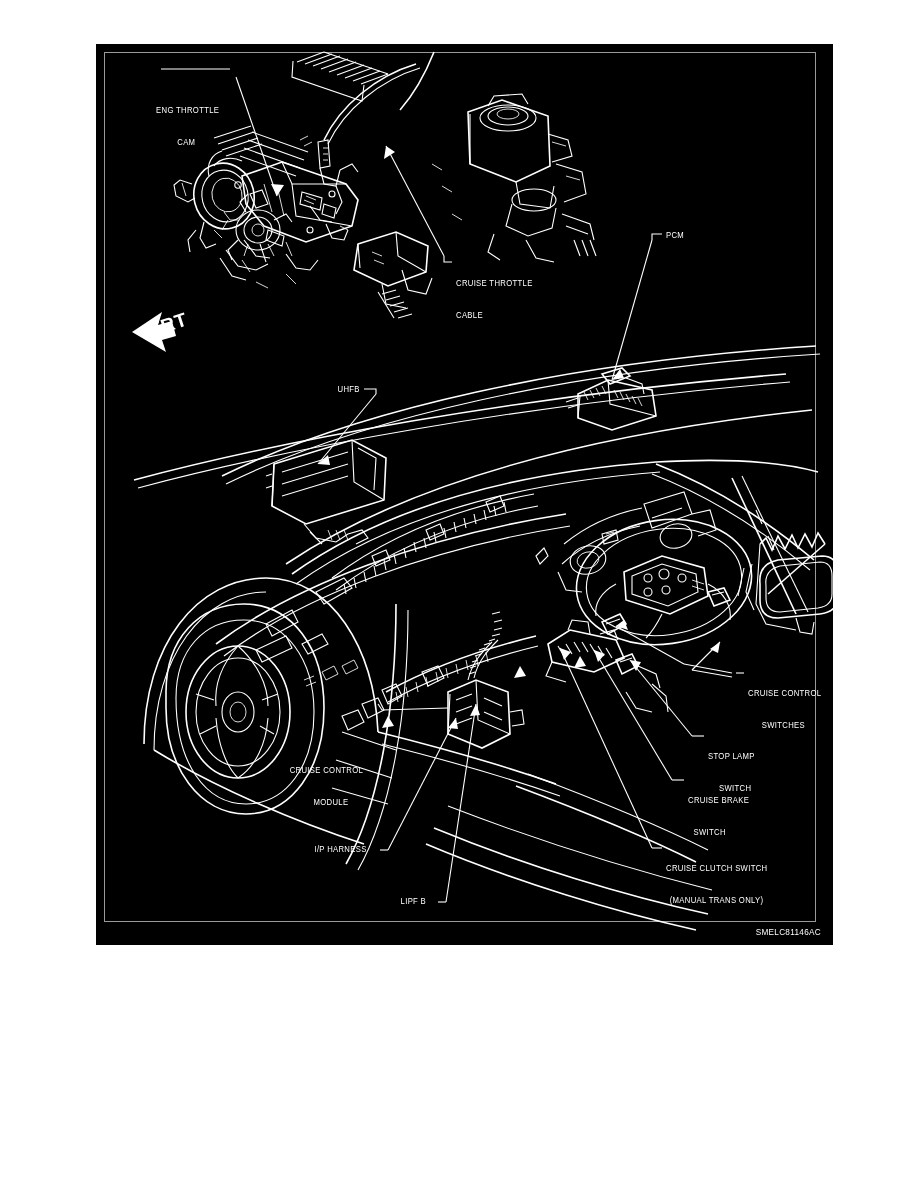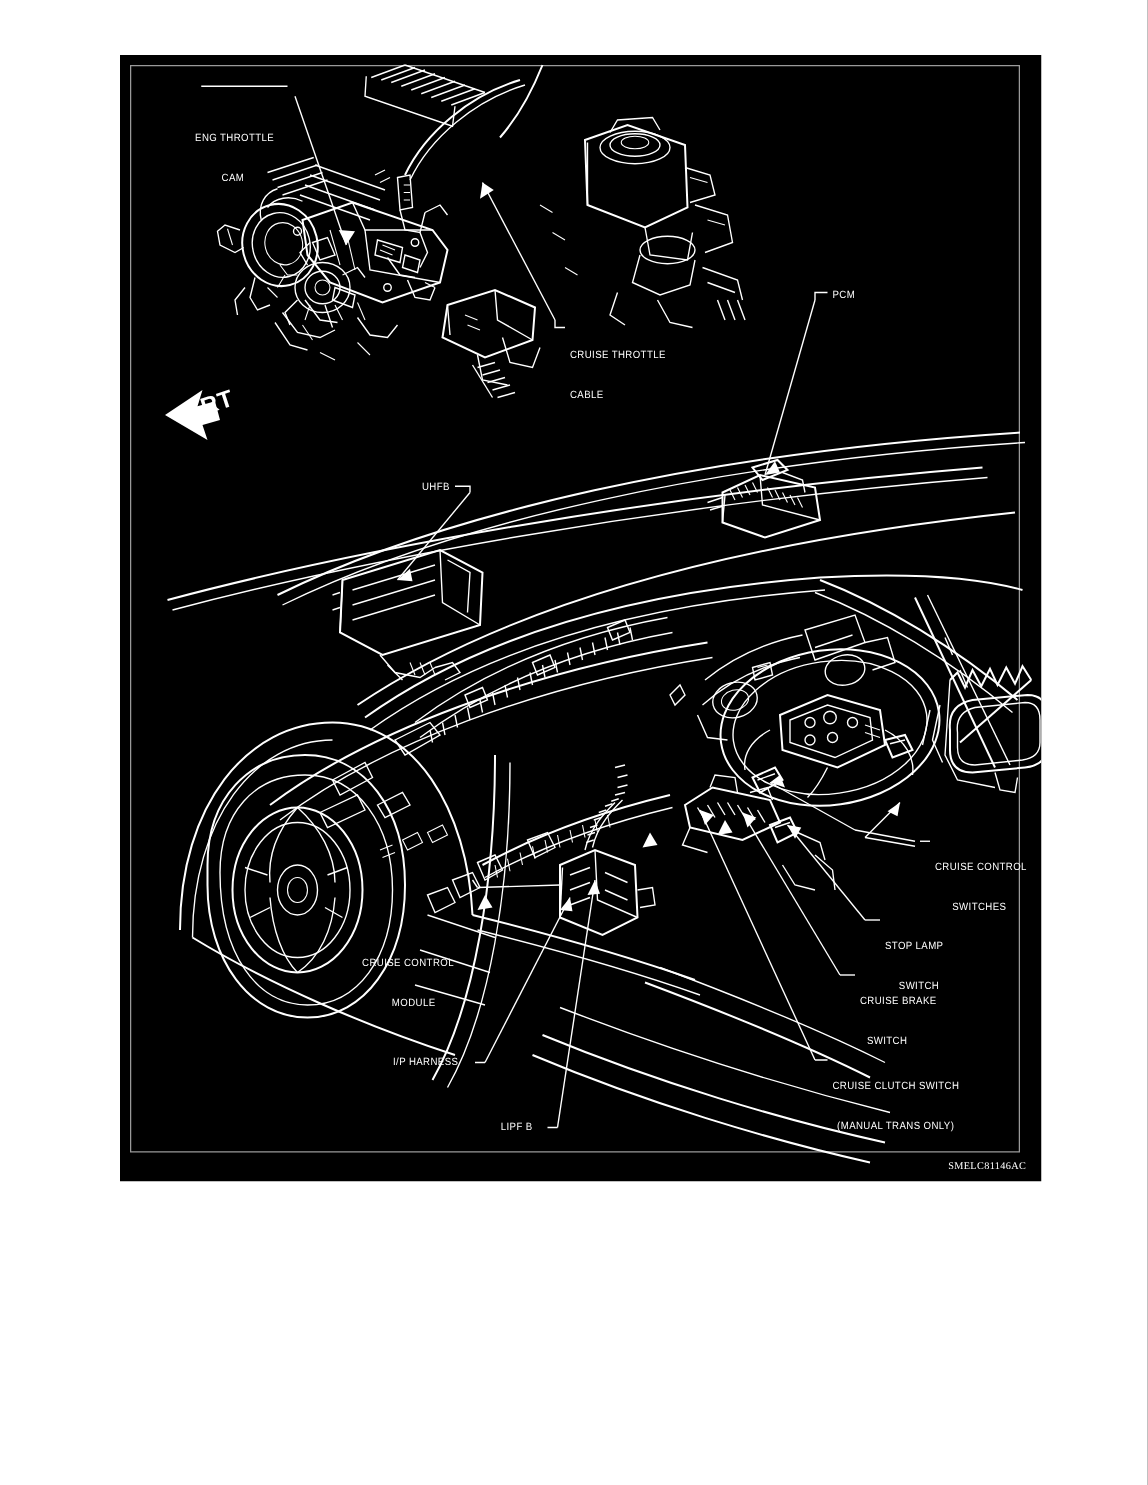--- a/index.html
+++ b/index.html
@@ -66,21 +66,21 @@
     transform-origin: left top;
   }
   .lbl-right { text-align: right; }
   #fig-code {
     position: absolute;
     right: 12px;
     bottom: 8px;
     color: #ffffff;
     font-size: 8.2px;
     letter-spacing: 0.3px;
-    font-family: Liberation Serif, serif;
+    font-family: Liberation Sans, sans-serif;
     white-space: pre;
   }
   #frt-text {
     position: absolute;
     color: #ffffff;
     font-size: 19px;
     font-weight: bold;
     letter-spacing: 0.5px;
     font-family: "Liberation Sans", sans-serif;
     transform: rotate(-18deg);

